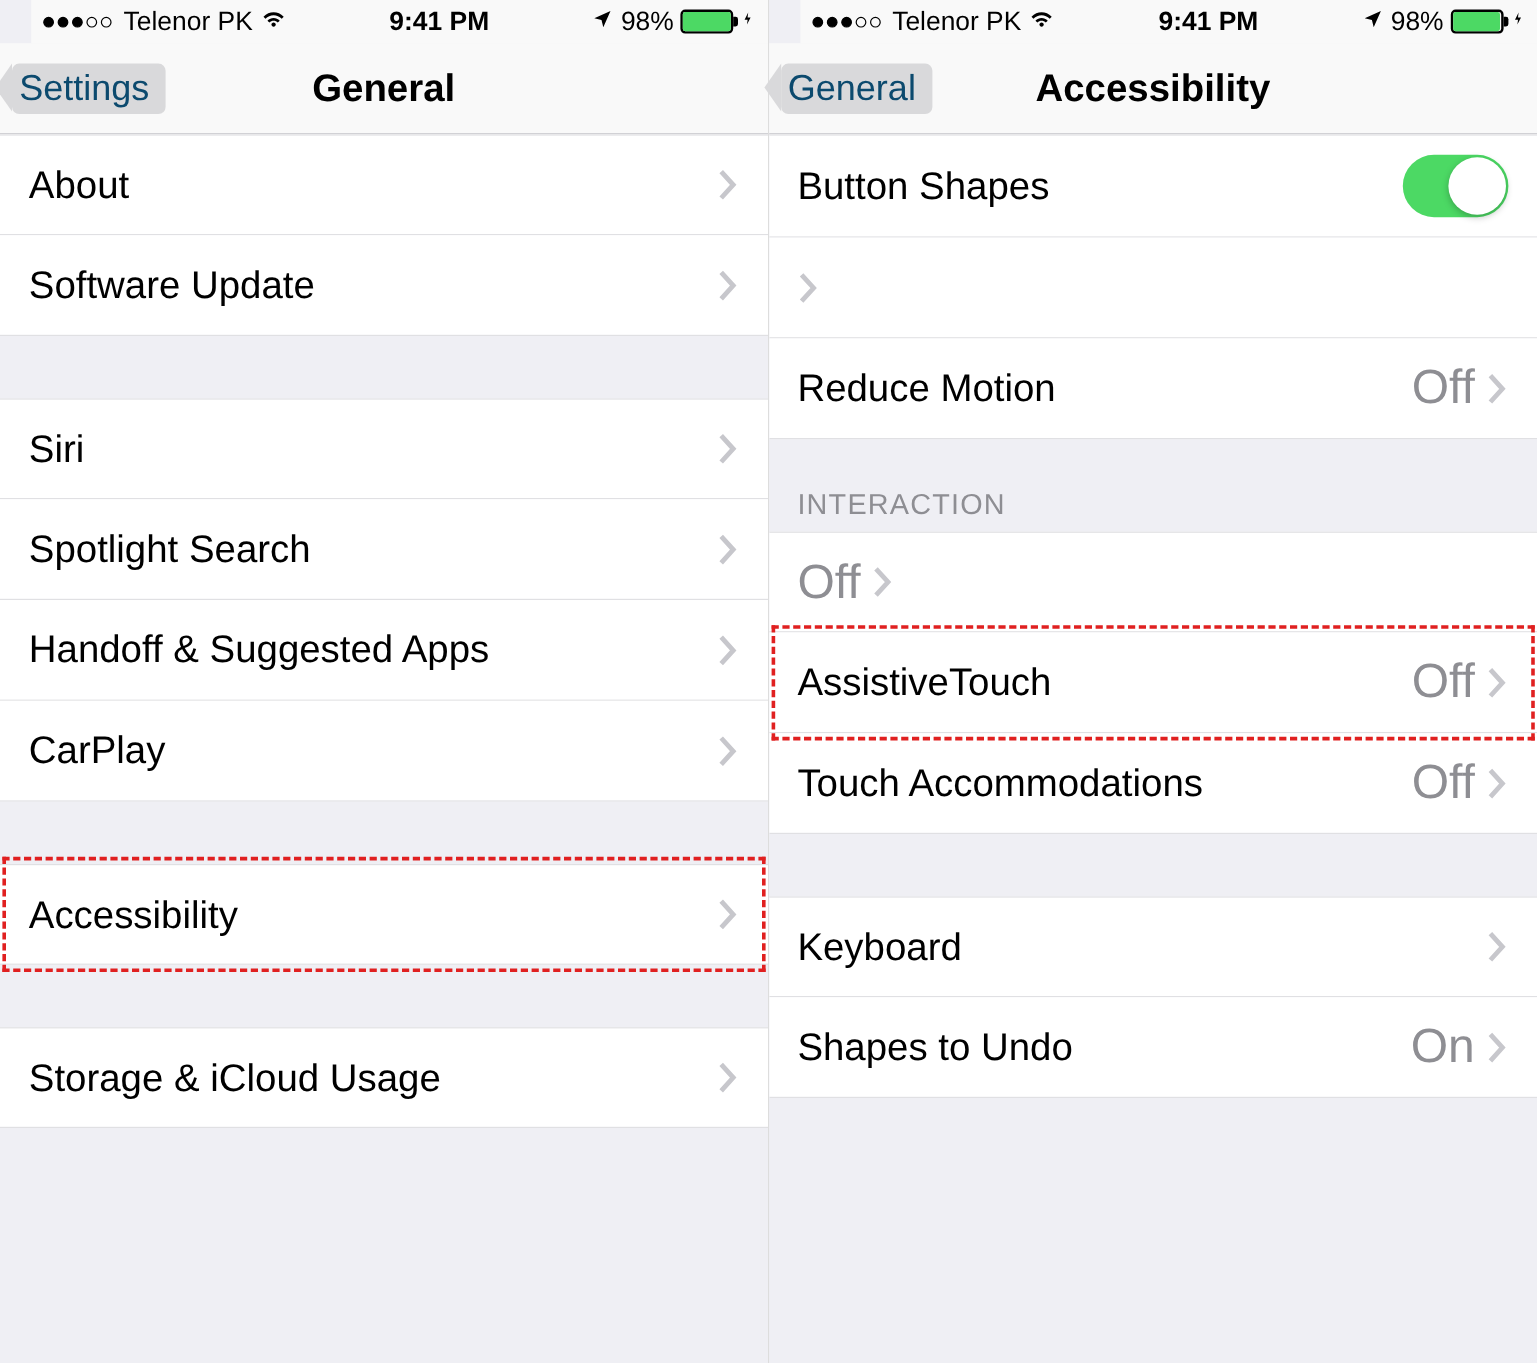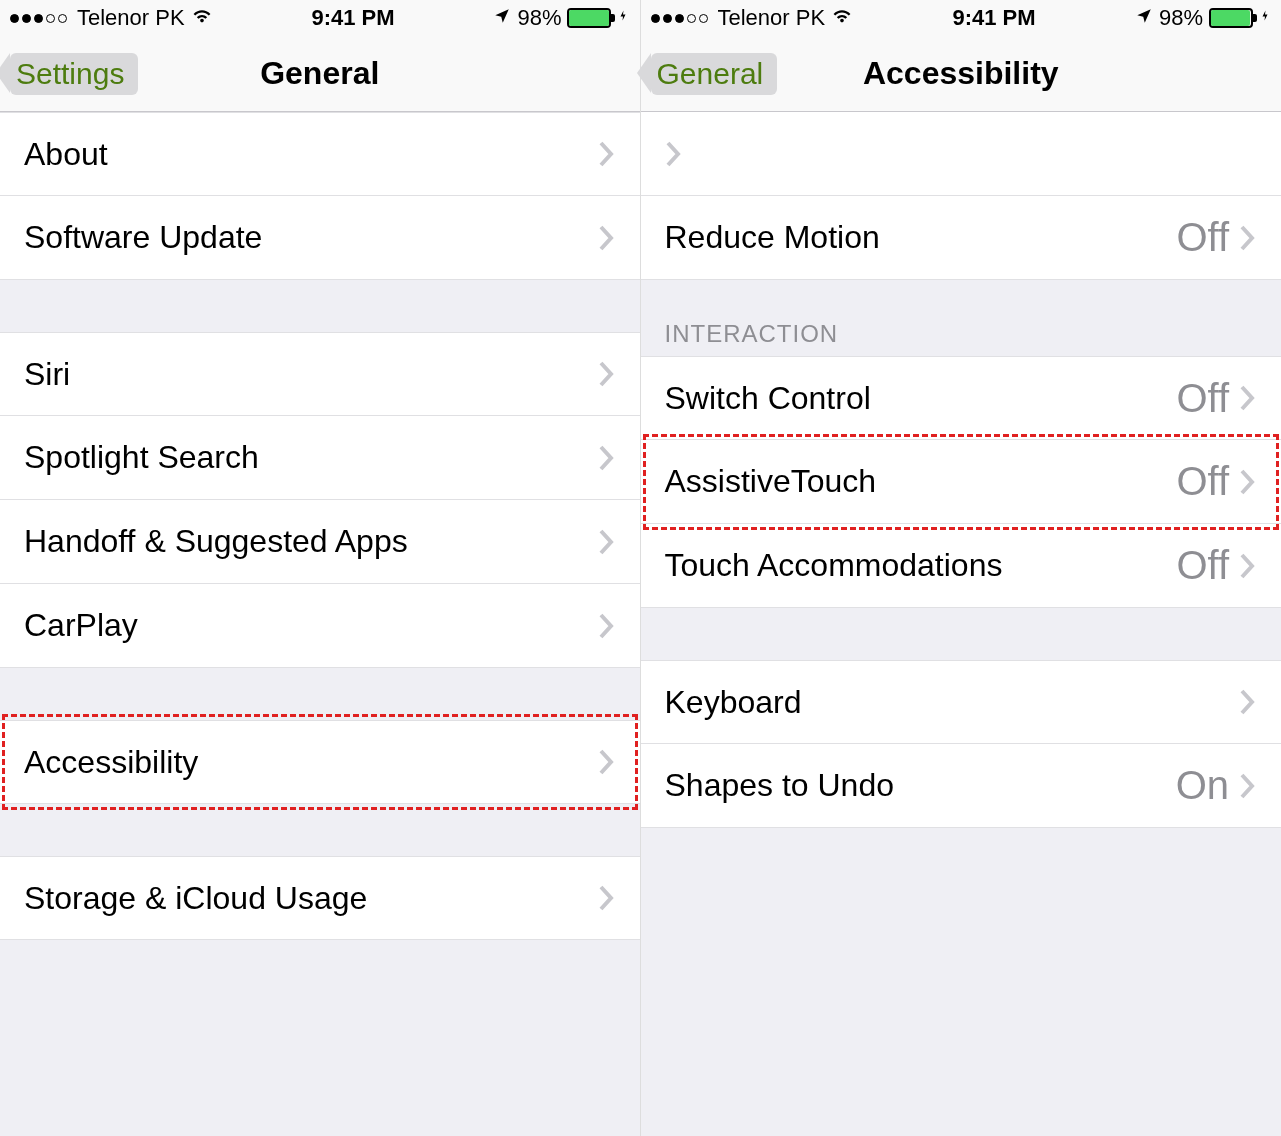--- a/index.html
+++ b/index.html
@@ -25,20 +25,21 @@
   .status-bar {
     height: 36px;
     background: #f9f9f9;
     display: flex;
     align-items: center;
     justify-content: space-between;
     padding: 0 10px;
     font-size: 22px;
     font-weight: 500;
     color: #000;
+    margin-left: 26px;
   }
   .status-left, .status-right { display: flex; align-items: center; gap: 6px; }
   .signal-dots { display: flex; gap: 3px; align-items: center; margin-right: 4px; }
   .dot { width: 9px; height: 9px; border-radius: 50%; border: 1.5px solid #000; }
   .dot.filled { background: #000; }
   .wifi-icon svg { width: 22px; height: 22px; }
   .location-icon svg { width: 18px; height: 18px; }
   .battery-icon {
     width: 44px; height: 20px;
     border: 2px solid #000; border-radius: 4px;
@@ -75,36 +76,37 @@
   .back-btn::before {
     content: "";
     position: absolute;
     left: -14px; top: 0;
     width: 0; height: 0;
     border-top: 20px solid transparent;
     border-bottom: 20px solid transparent;
     border-right: 14px solid #d9d9db;
   }
   .back-text {
-    color: #4d7c0f; font-size: 30px; font-weight: 400;
+    color: #0c4a6e; font-size: 30px; font-weight: 400;
   }
   .nav-title {
     position: absolute; left: 0; right: 0; text-align: center;
     font-size: 32px; font-weight: 600; pointer-events: none;
   }
 
   
   .table { flex: 1; overflow: hidden; }
   .section-gap { height: 52px; background: #efeff4; }
   .section-header {
-    height: 76px; display: flex; align-items: flex-end;
+    height: 52px; display: flex; align-items: flex-end;
     padding: 0 24px 8px 24px;
     font-size: 24px; color: #8e8e93;
     text-transform: uppercase; letter-spacing: 1px;
     background: #efeff4;
+    margin-top: 25px;
   }
   .row {
     background: #fff;
     min-height: 84px;
     display: flex;
     align-items: center;
     padding: 16px 24px;
     border-bottom: 1px solid #e0e0e3;
     position: relative;
     cursor: pointer;
@@ -301,37 +303,42 @@
 
   <div class="nav-bar">
     <div class="back-btn">
       <span class="back-text">General</span>
     </div>
     <div class="nav-title">Accessibility</div>
   </div>
 
   <div class="table">
 
+    <div class="row first">
+      <span class="row-label">Button Shapes</span>
+      <div class="toggle on">
+          <div class="knob"></div>
+        </div>
+    </div>
     <div class="row">
       <span class="chevron"><svg viewBox="0 0 18 28">
             <path fill="none" stroke="#c7c7cc" stroke-width="4" d="M3 3l10 11L3 25"></path>
           </svg></span>
     </div>
     <div class="row">
       <span class="row-label">Reduce Motion</span>
       <span class="row-value">Off</span>
       <span class="chevron"><svg viewBox="0 0 18 28">
             <path fill="none" stroke="#c7c7cc" stroke-width="4" d="M3 3l10 11L3 25"></path>
           </svg></span>
     </div>
 
     <div class="section-header">INTERACTION</div>
 
     <div class="row first">
-      <span class_="" class="row-label">Switch Control</span>
       <span class="row-value">Off</span>
       <span class="chevron"><svg viewBox="0 0 18 28">
             <path fill="none" stroke="#c7c7cc" stroke-width="4" d="M3 3l10 11L3 25"></path>
           </svg></span>
     </div>
     <div style="position:relative">
       <div class="row">
         <span class="row-label">AssistiveTouch</span>
         <span class="row-value">Off</span>
         <span class="chevron"><svg viewBox="0 0 18 28">

